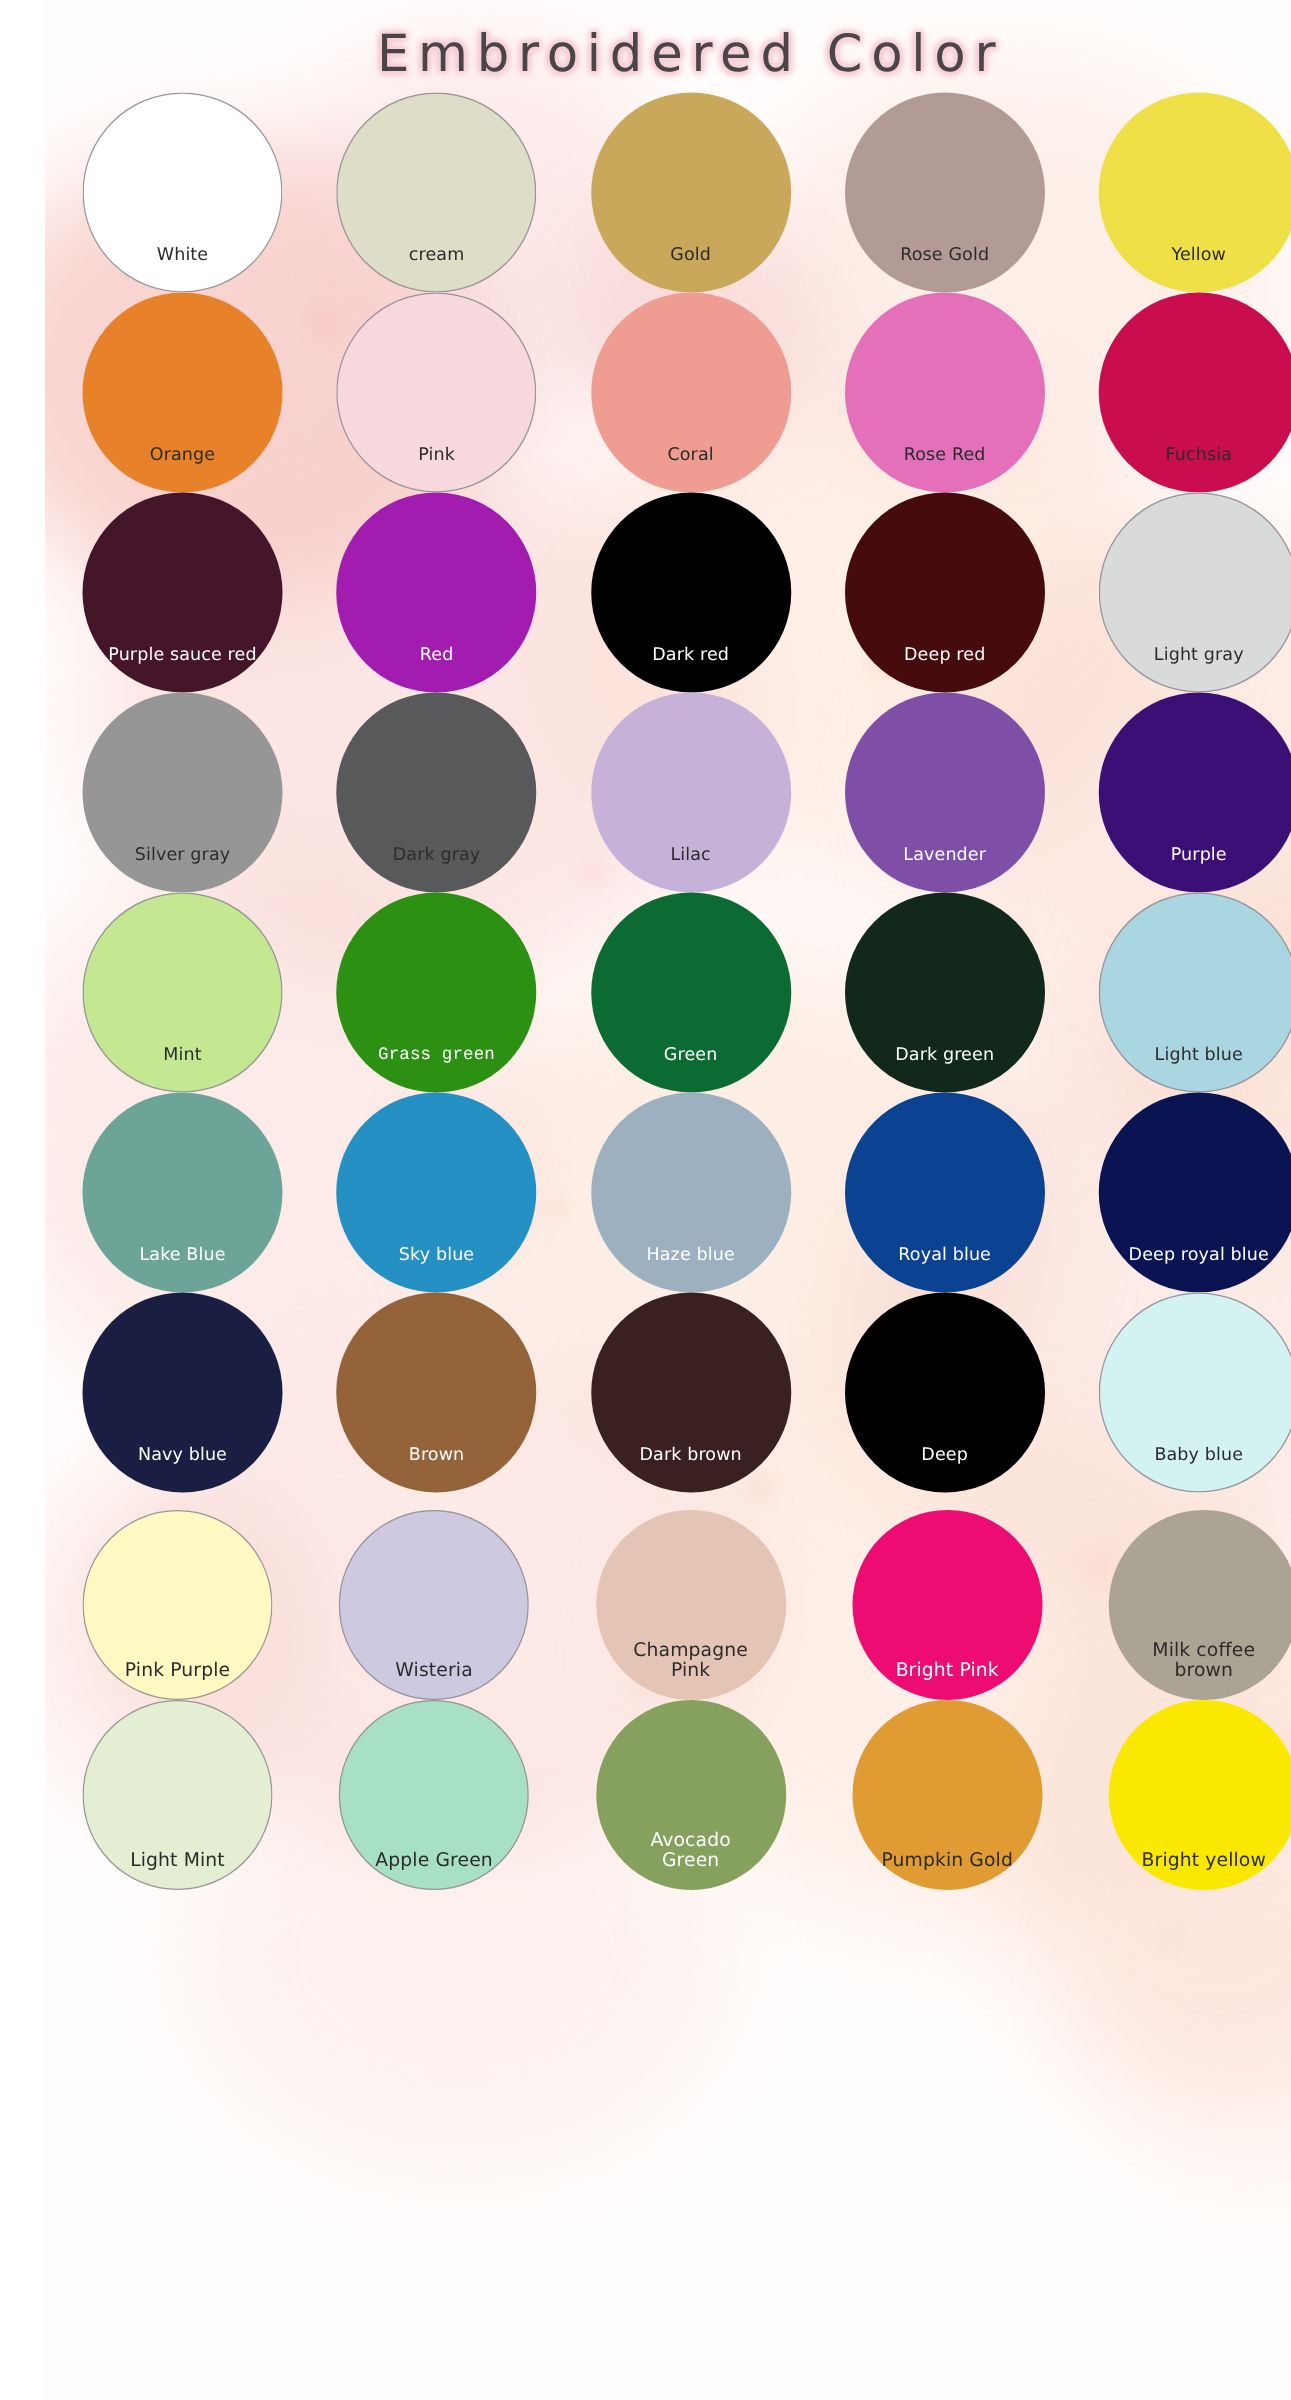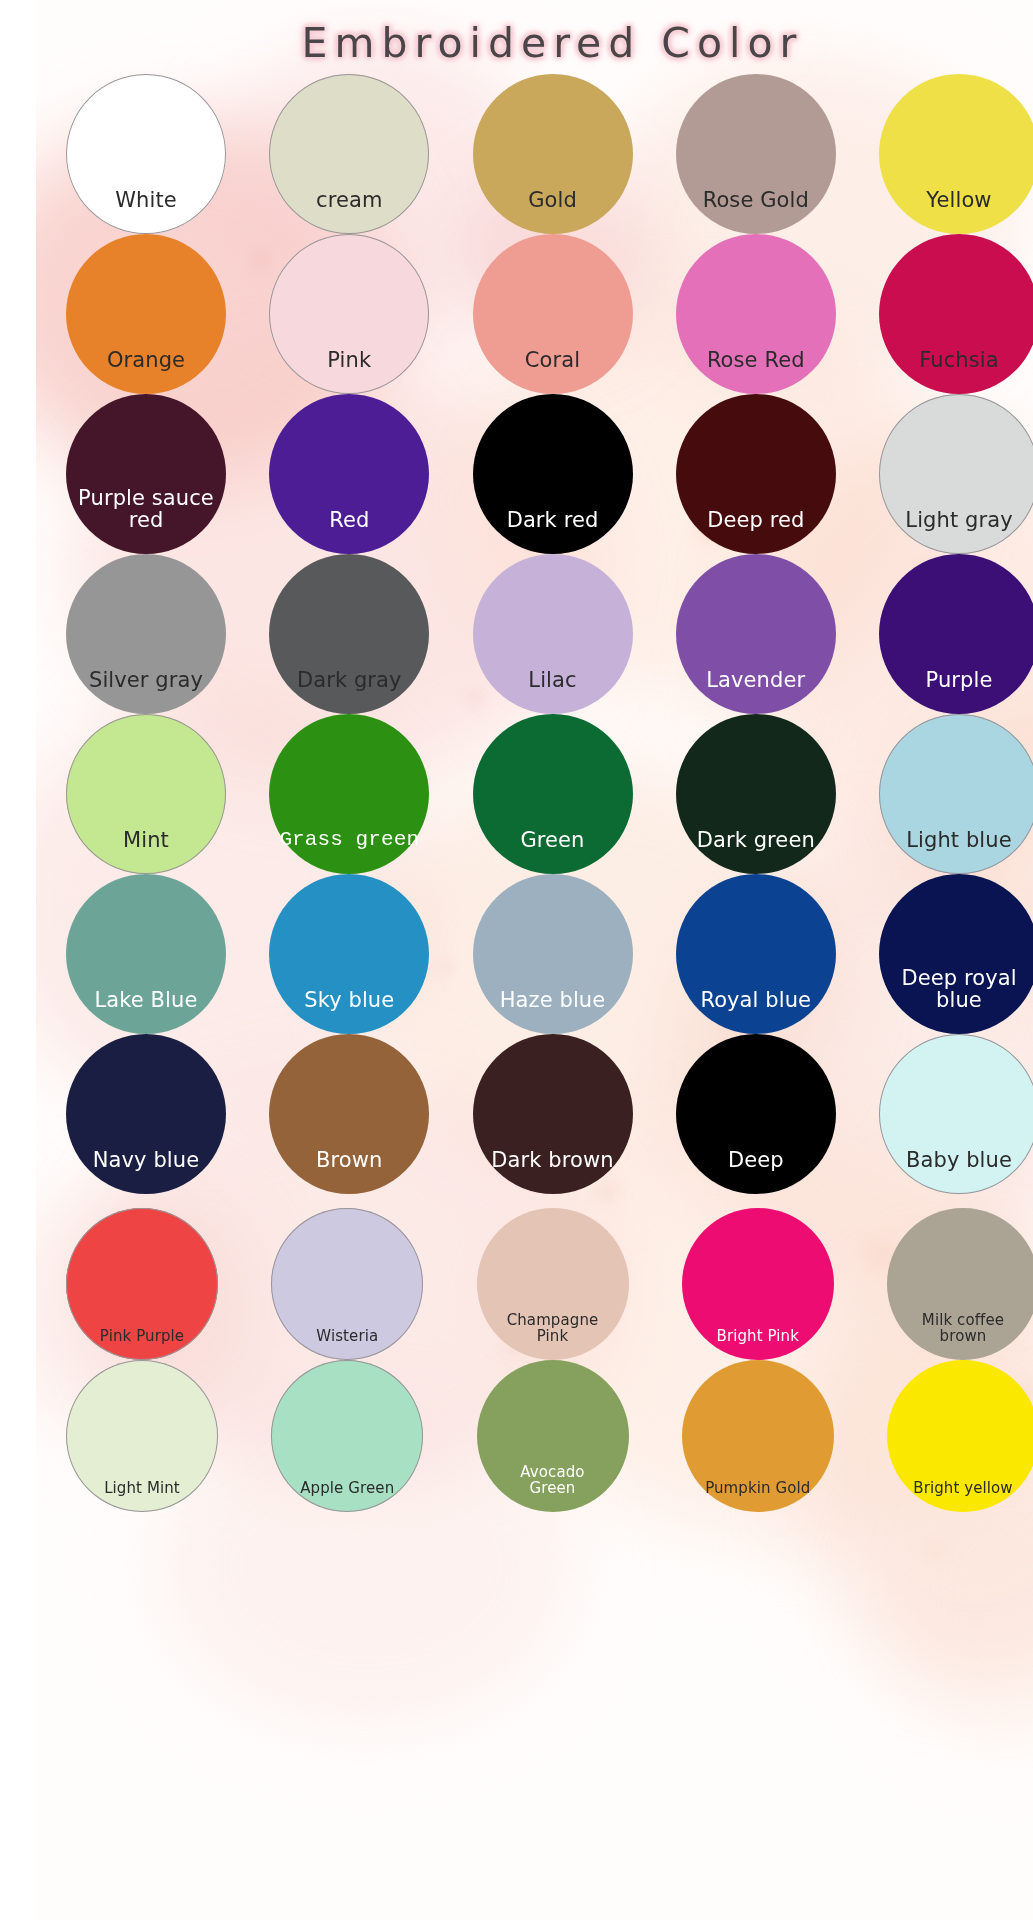--- a/index.html
+++ b/index.html
@@ -99,21 +99,21 @@
     position: relative;
     width: 160px;
     height: 160px;
     border-radius: 50%;
     display: flex;
     align-items: flex-end;
     justify-content: center;
     flex: 0 0 auto;
   }
   .swatch .label {
-    font-size: 21px;
+    font-size: 14px;
     line-height: 1.08;
     text-align: center;
     padding-bottom: 22px;
     width: 150px;
     letter-spacing: .1px;
   }
   .swatch.bordered { box-shadow: inset 0 0 0 1px #9a9498; }
 
   
   .swatch-row.small .swatch { width: 152px; height: 152px; }
@@ -202,21 +202,21 @@
           <div class="label" style="color: rgb(43, 43, 43);">Rose Red</div>
         </div>
         <div class="swatch" style="background: rgb(202, 13, 79);">
           <div class="label" style="color: rgb(43, 43, 43);">Fuchsia</div>
         </div>
       </div>
       <div class="swatch-row">
         <div class="swatch" style="background: rgb(69, 21, 42);">
           <div class="label" style="color: rgb(255, 255, 255);">Purple sauce red</div>
         </div>
-        <div class="swatch" style="background: #4c1d95;">
+        <div class="swatch" style="background: #a21caf;">
           <div class="label" style="color: rgb(255, 255, 255);">Red</div>
         </div>
         <div class="swatch" style="background: #000000;">
           <div class="label" style="color: rgb(255, 255, 255);">Dark red</div>
         </div>
         <div class="swatch" style="background: rgb(70, 11, 12);">
           <div class="label" style="color: rgb(255, 255, 255);">Deep red</div>
         </div>
         <div class="swatch bordered" style="background: rgb(217, 219, 218);">
           <div class="label" style="color: rgb(43, 43, 43);">Light gray</div>
@@ -284,21 +284,21 @@
           <div class="label" style="color: rgb(255, 255, 255);">Dark brown</div>
         </div>
         <div class="swatch" style="background: rgb(0, 0, 0);">
           <div class="label" style="color: rgb(255, 255, 255);">Deep</div>
         </div>
         <div class="swatch bordered" style="background: rgb(211, 242, 242);">
           <div class="label" style="color: rgb(43, 43, 43);">Baby blue</div>
         </div>
       </div>
       <div class="swatch-row small" style="margin-top: 14px;">
-        <div class="swatch bordered" style="background: #ef4444;">
+        <div class="swatch bordered" style="background: #fef9c3;">
           <div class="label" style="color: rgb(43, 43, 43);">Pink Purple</div>
         </div>
         <div class="swatch bordered" style="background: rgb(205, 201, 225);">
           <div class="label" style="color: rgb(43, 43, 43);">Wisteria</div>
         </div>
         <div class="swatch" style="background: rgb(227, 196, 181);">
           <div class="label" style="color: rgb(43, 43, 43);">Champagne<br>Pink</div>
         </div>
         <div class="swatch" style="background: rgb(236, 12, 114);">
           <div class="label" style="color: rgb(255, 255, 255);">Bright Pink</div>

